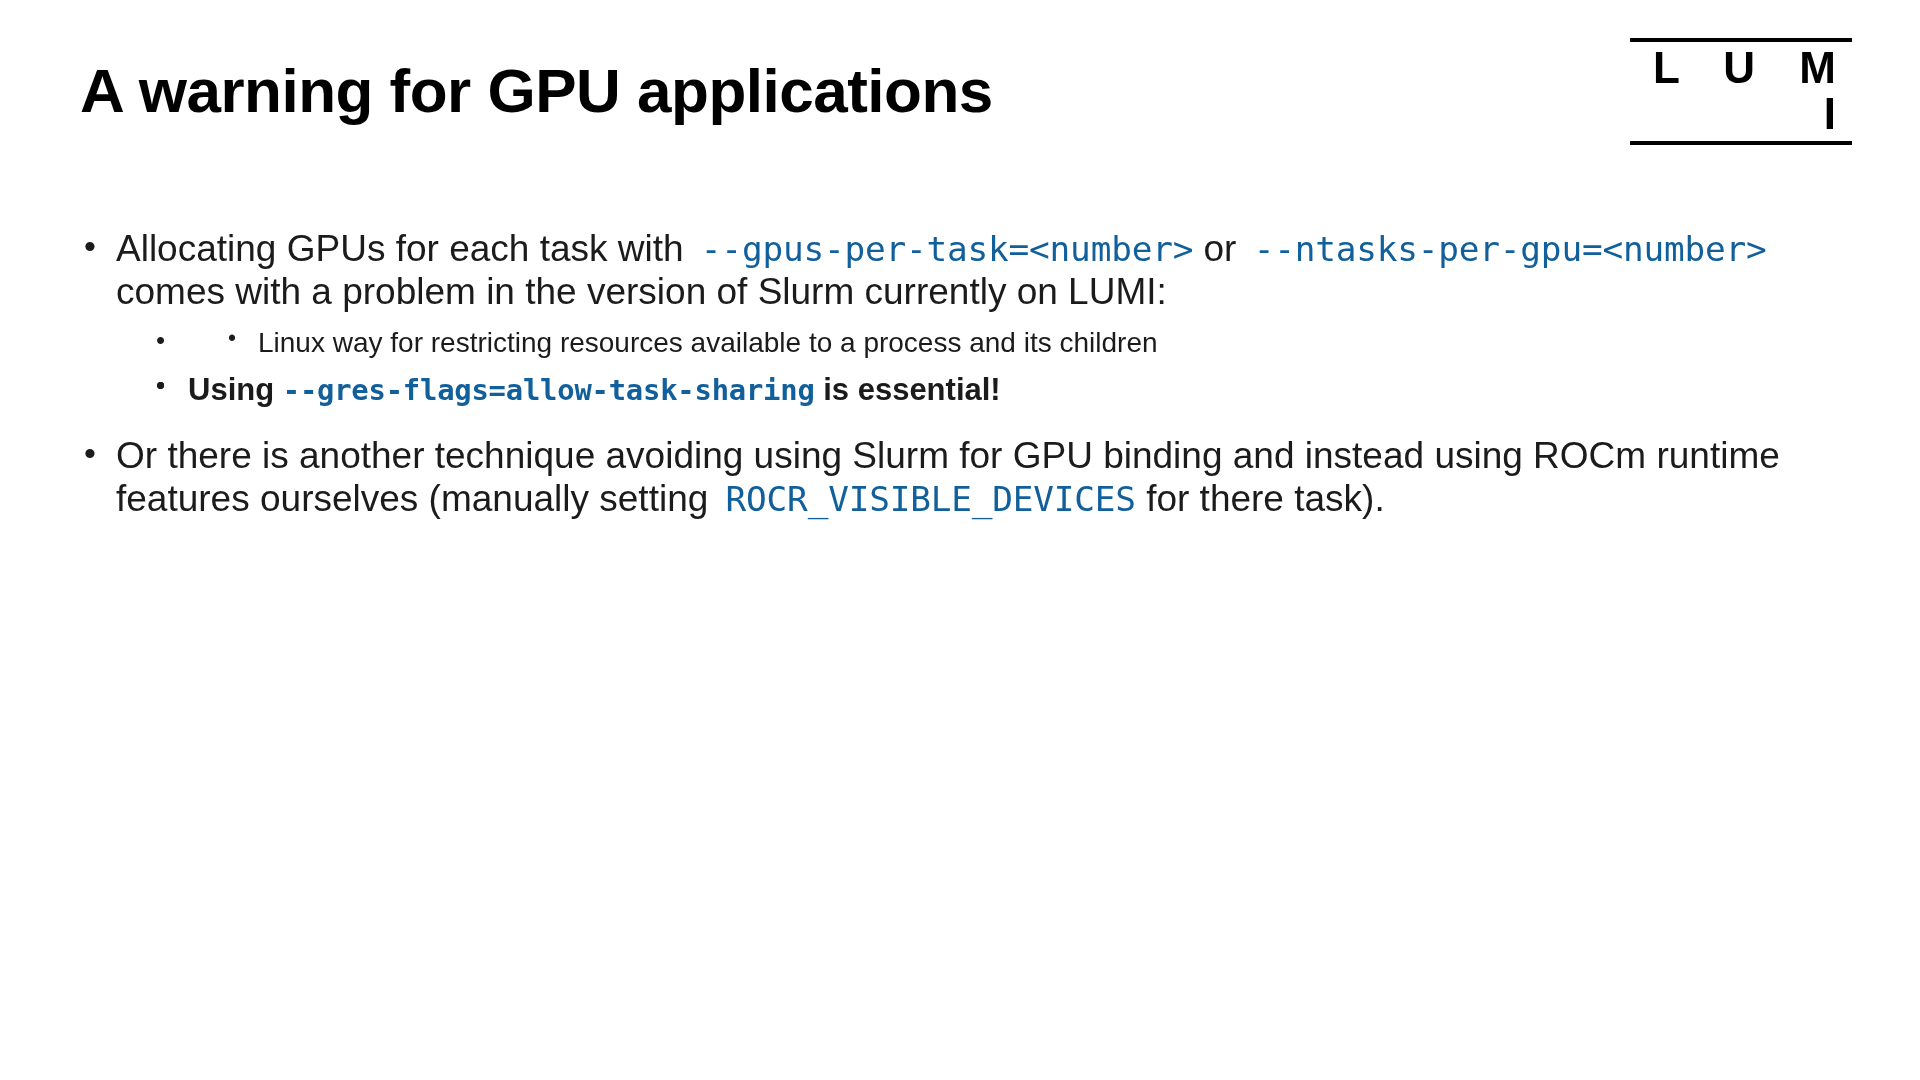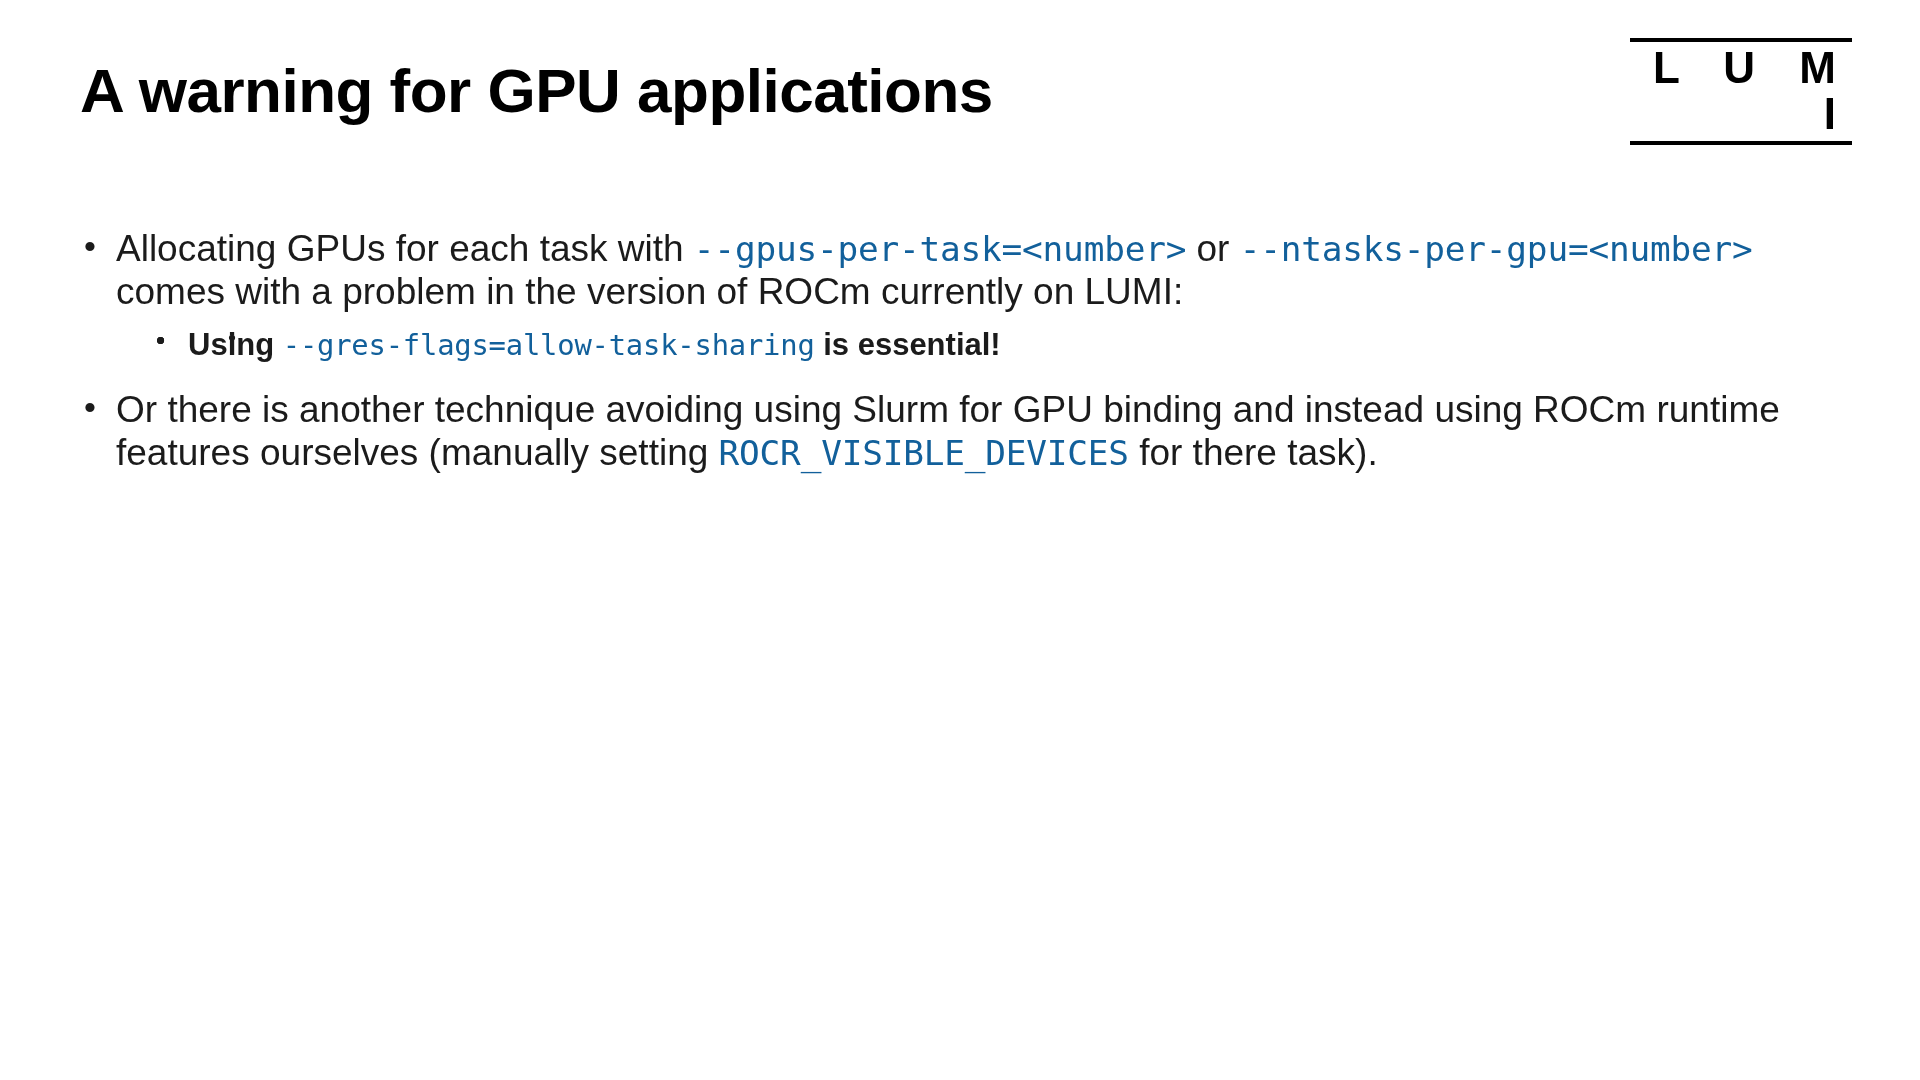--- a/index.html
+++ b/index.html
@@ -97,26 +97,27 @@
     position: absolute;
     left: 150px;
     top: -1px;
     font-size: 23px;
   }
   .code {
     font-family: "DejaVu Sans Mono", monospace;
     color: #12609b;
     font-size: 0.93em;
     letter-spacing: -0.2px;
+    margin-left: 7px;
   }
   .code-b {
     font-family: "DejaVu Sans Mono", monospace;
     color: #12609b;
     font-size: 0.93em;
-    font-weight: normal;
+    font-weight: bold;
     letter-spacing: -0.2px;
   }
   .bold {
     font-weight: bold;
   }
   .para-block {
     margin-top: 26px;
   }
   .nowrap { white-space: nowrap; }
 </style>
@@ -129,29 +130,29 @@
 
   <div class="logo">
     <div class="logo-bar"></div>
     <div class="logo-text">L U M I</div>
     <div class="logo-bar"></div>
   </div>
 
   <div class="content">
 
     <div class="l1">
-      <span class="bullet">•</span><span>Allocating GPUs for each task with </span><span class="code nowrap">--gpus-per-task=&lt;number&gt;</span><span> or </span><span class="code">--ntasks-per-gpu=&lt;number&gt;</span><span> comes with a problem in the version of ROCm currently on LUMI:</span>
+      <span class="bullet">•</span><span>Allocating GPUs for each task with </span><span class="code nowrap">--gpus-per-task=&lt;number&gt;</span><span> or </span><span class="code">--ntasks-per-gpu=&lt;number&gt;</span><span> comes with a problem in the version of Slurm currently on LUMI:</span>
     </div>
 
     <div class="l2">
       <span class="bullet">•</span>
     </div>
 
     <div class="l3">
-      <span class="bullet">•</span>
+      <span class="bullet">•</span><span>Linux way for restricting resources available to a process and its children</span>
     </div>
 
     <div class="l2">
       <span class="bullet">•</span>
     </div>
 
     <div class="l2">
       <span class="bullet">•</span>
     </div>
 

